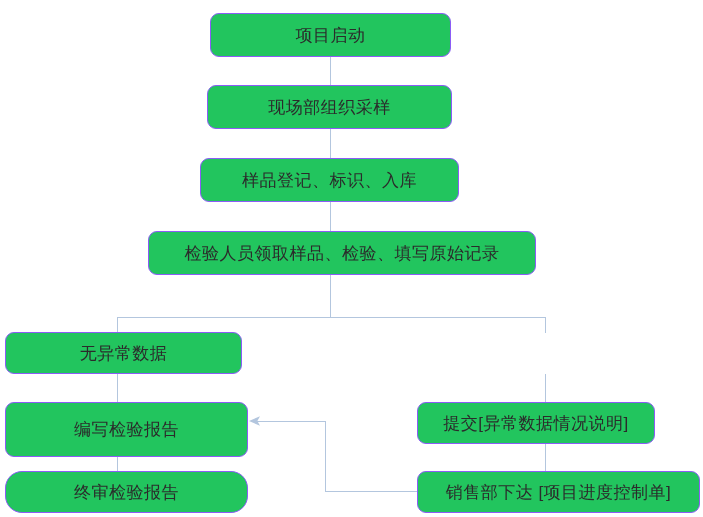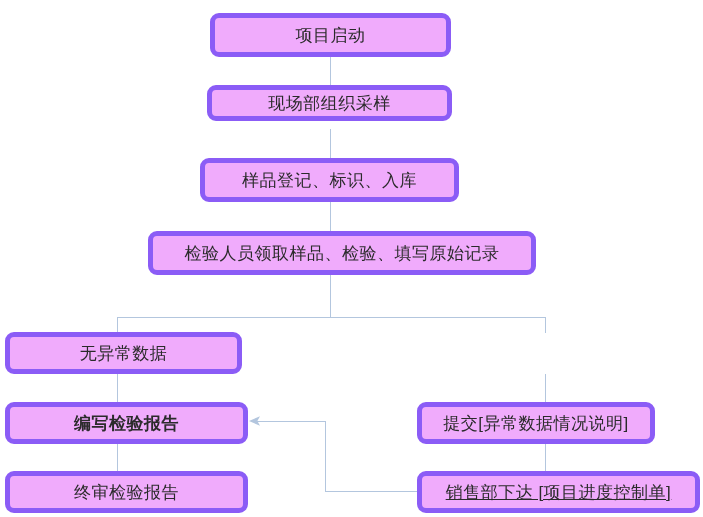--- a/index.html
+++ b/index.html
@@ -11,22 +11,22 @@
     position: relative;
     width: 703px;
     height: 517px;
     background: #ffffff;
     overflow: hidden;
     font-family: "Liberation Sans", "DejaVu Sans", sans-serif;
   }
   .node {
     position: absolute;
     box-sizing: border-box;
-    background: #f0abfc;
-    border: 5px solid #8b5cf6;
+    background: #22c55e;
+    border: 1px solid #8b5cf6;
     border-radius: 9px;
     display: flex;
     align-items: center;
     justify-content: center;
     color: #2b2b2b;
     font-size: 17px;
     line-height: 1;
     letter-spacing: 0.5px;
     white-space: nowrap;
     user-select: none;
@@ -73,46 +73,46 @@
   <div class="conn v" style="left:325px; top:421px; height:71px;"></div>
   <div class="conn h" style="left:257px; top:421px; width:69px;"></div>
   <svg class="arrowhead" style="left:248px; top:414px;" width="14" height="14" viewBox="0 0 14 14">
     <path d="M1 7 L12 2.2 L9.4 7 L12 11.8 Z" fill="#b3c6de"></path>
   </svg>
 
   <div class="node" style="left:210px; top:13px; width:241px; height:44px;">
     <span class="label">项目启动</span>
   </div>
 
-  <div class="node" style="left:207px; top:85px; width:245px; height:36px;">
+  <div class="node" style="left:207px; top:85px; width:245px; height:44px;">
     <span class="label">现场部组织采样</span>
   </div>
 
   <div class="node" style="left:200px; top:158px; width:259px; height:44px;">
     <span class="label">样品登记、标识、入库</span>
   </div>
 
   <div class="node" style="left:148px; top:231px; width:388px; height:44px;">
     <span class="label">检验人员领取样品、检验、填写原始记录</span>
   </div>
 
   <div class="node" style="left:5px; top:332px; width:237px; height:42px;">
     <span class="label">无异常数据</span>
   </div>
 
 
-  <div class="node" style="left:5px; top:402px; width:243px; height:42px;font-weight:bold;">
+  <div class="node" style="left:5px; top:402px; width:243px; height:55px;">
     <span class="label">编写检验报告</span>
   </div>
 
   <div class="node" style="left:417px; top:402px; width:238px; height:42px;justify-content:center;">
     <span class="label">提交[异常数据情况说明]</span>
   </div>
 
-  <div class="node" style="left:5px; top:471px; width:243px; height:42px;">
+  <div class="node" style="left:5px; top:471px; width:243px; height:42px;border-radius:17px;">
     <span class="label">终审检验报告</span>
   </div>
 
-  <div class="node" style="left:417px; top:471px; width:283px; height:42px;text-decoration:underline;">
+  <div class="node" style="left:417px; top:471px; width:283px; height:42px;">
     <span class="label">销售部下达 [项目进度控制单]</span>
   </div>
 
 </div>
 
 </body></html>

